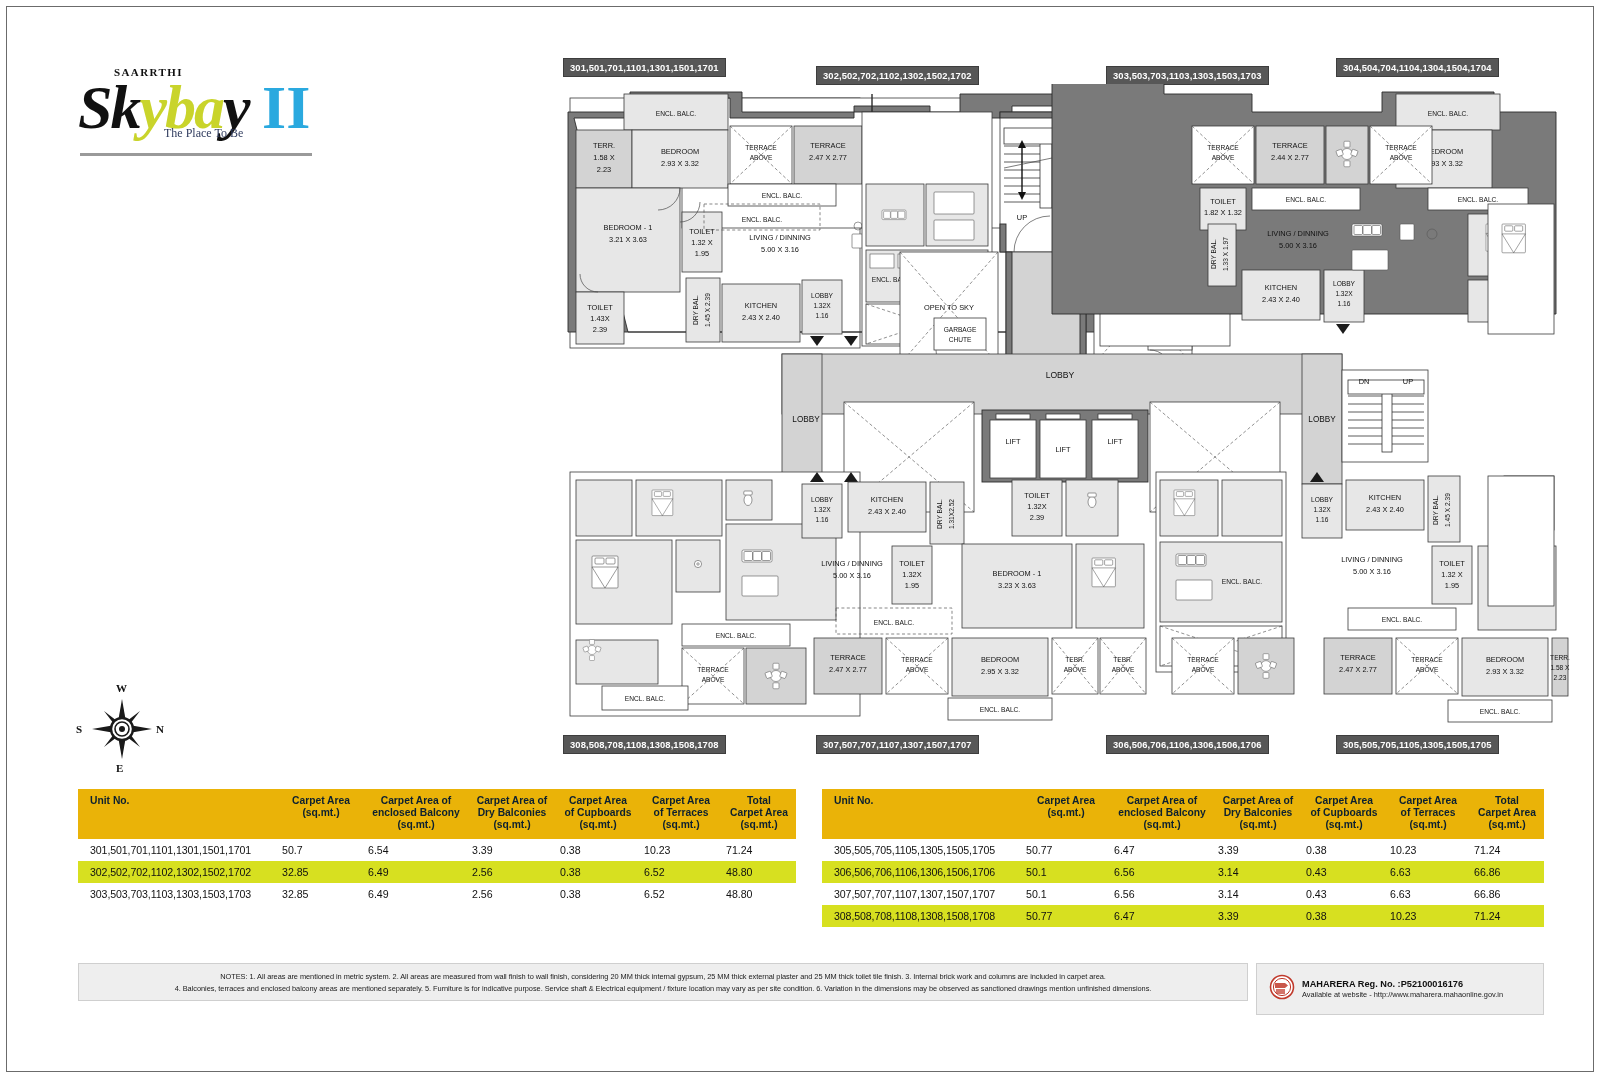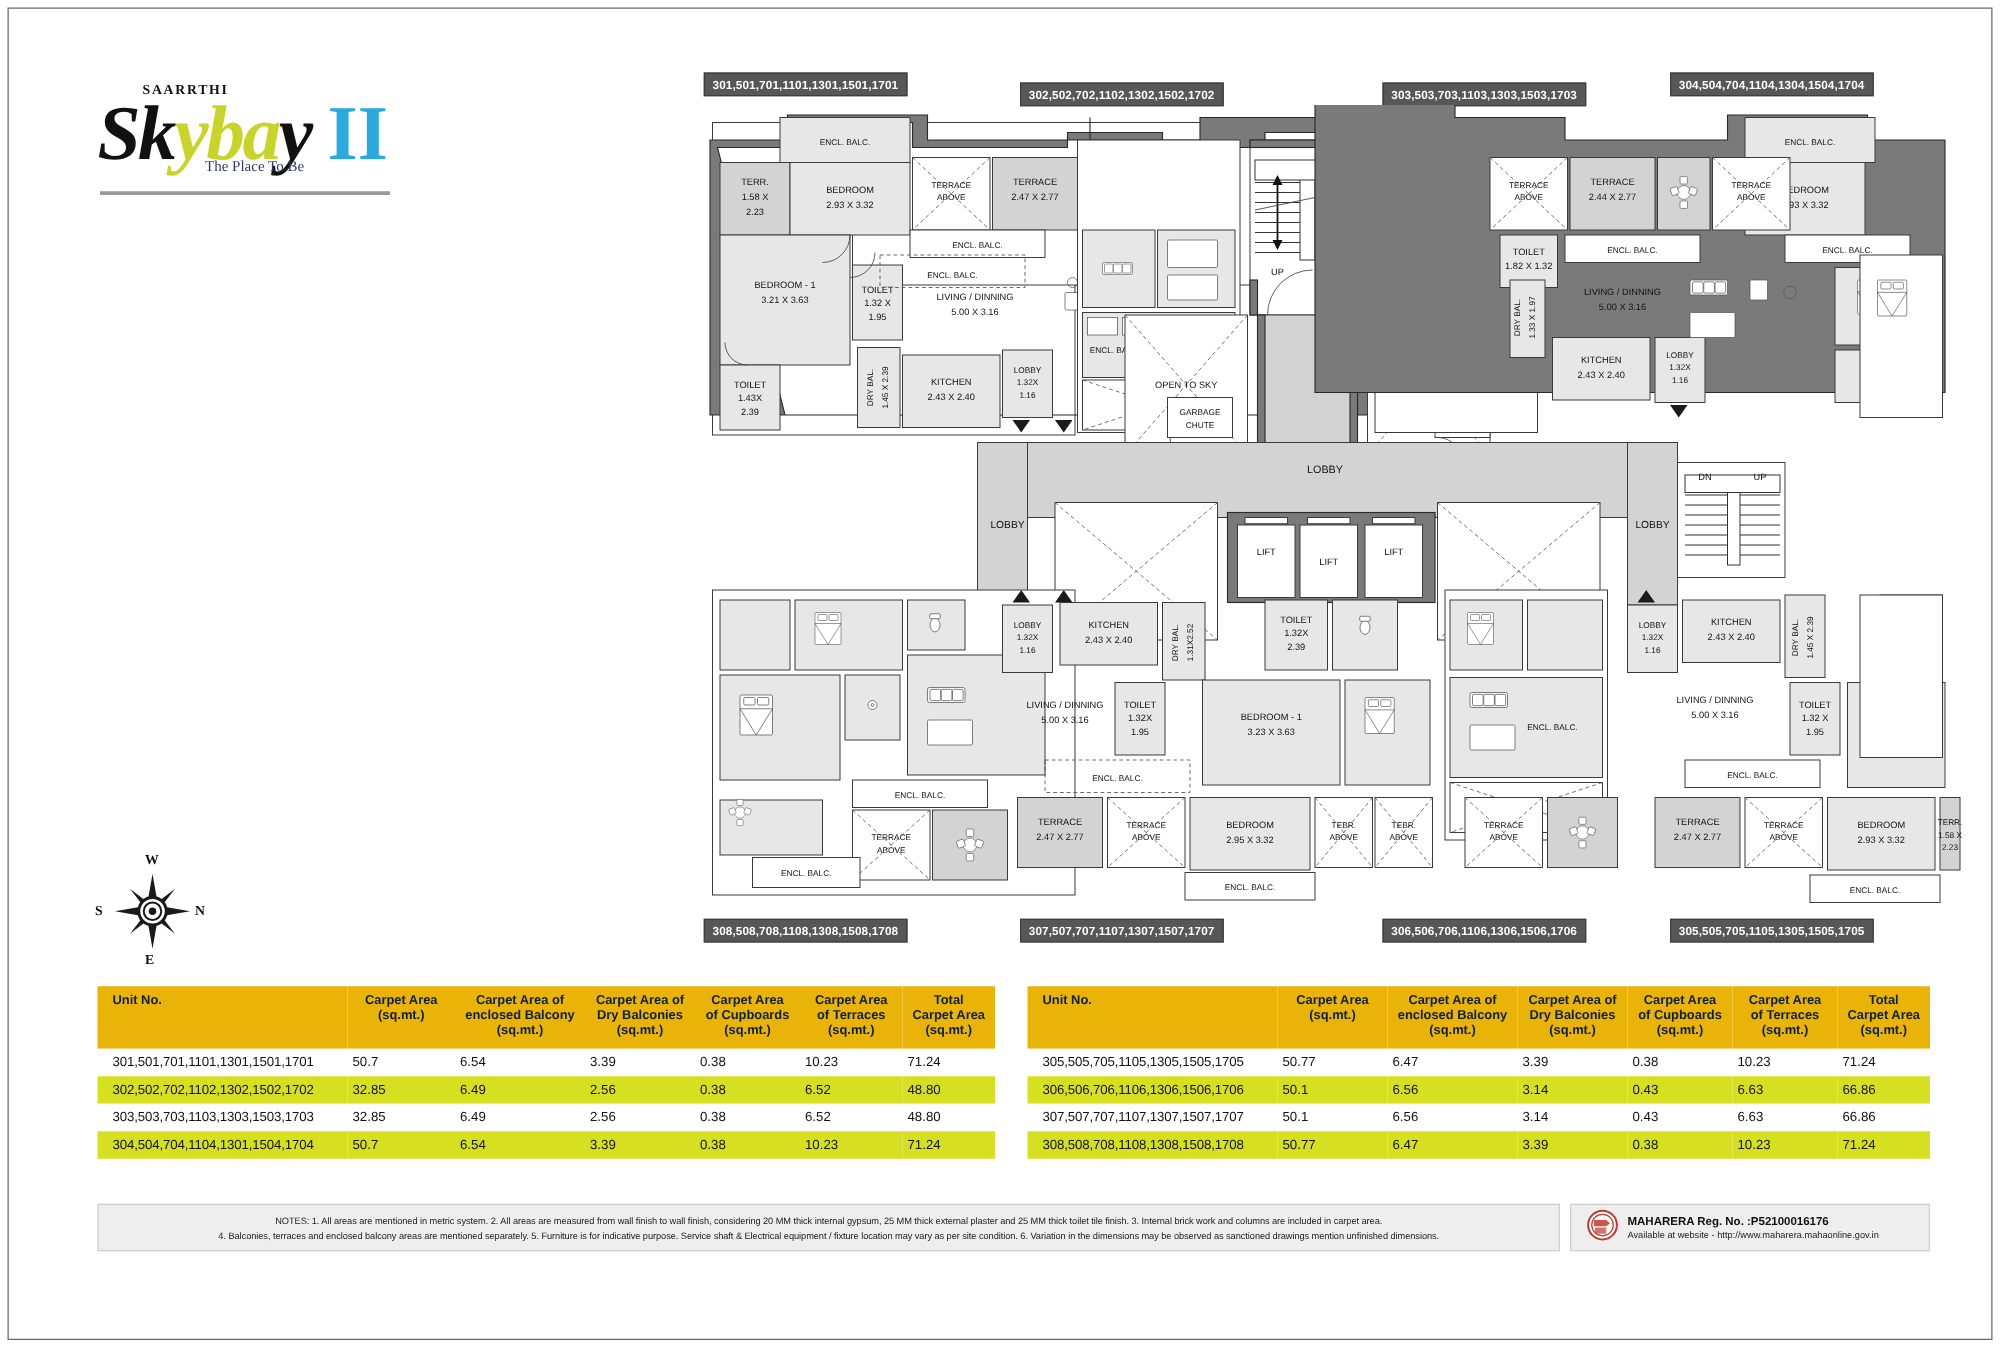--- a/index.html
+++ b/index.html
@@ -49,21 +49,21 @@
   .tbl tr.alt td{background:#d7e020;}
   .tbl tr.wht td{background:#ffffff;}
 
   
   .notes{position:absolute;left:78px;top:963px;width:1170px;height:38px;
        background:#eeeeee;border:1px solid #cfcfcf;box-sizing:border-box;}
   .notes p{margin:0;font-size:7.4px;line-height:11.5px;color:#1a1a1a;padding:0 6px;
        text-align:center;letter-spacing:-.05px;}
   .notes p:first-child{padding-top:7px;}
 
-  .rera{position:absolute;left:1256px;top:963px;width:288px;height:38px;
+  .rera{position:absolute;left:1256px;top:963px;width:288px;height:52px;
        background:#eeeeee;border:1px solid #cfcfcf;box-sizing:border-box;
        display:flex;align-items:center;gap:7px;padding-left:12px;}
   .rera-txt b{font-size:9.2px;display:block;line-height:12px;color:#111;}
   .rera-txt span{font-size:7.4px;display:block;line-height:10px;color:#222;}
 </style>
 </head>
 <body>
 
 <div class="page-border"></div>
 
@@ -687,29 +687,20 @@
         <td>48.80</td>
       </tr>
     <tr class="wht">
         <td class="unit">303,503,703,1103,1303,1503,1703</td>
         <td>32.85</td>
         <td>6.49</td>
         <td>2.56</td>
         <td>0.38</td>
         <td>6.52</td>
         <td>48.80</td>
-      </tr>
-    <tr class="alt">
-        <td class="unit">304,504,704,1104,1301,1504,1704</td>
-        <td>50.7</td>
-        <td>6.54</td>
-        <td>3.39</td>
-        <td>0.38</td>
-        <td>10.23</td>
-        <td>71.24</td>
       </tr>
   </tbody>
 </table>
 
 <table class="tbl" style="left:822px;top:789px;width:722px;">
   <colgroup>
     <col style="width:200px">
       <col style="width:88px">
       <col style="width:104px">
     <col style="width:88px">

